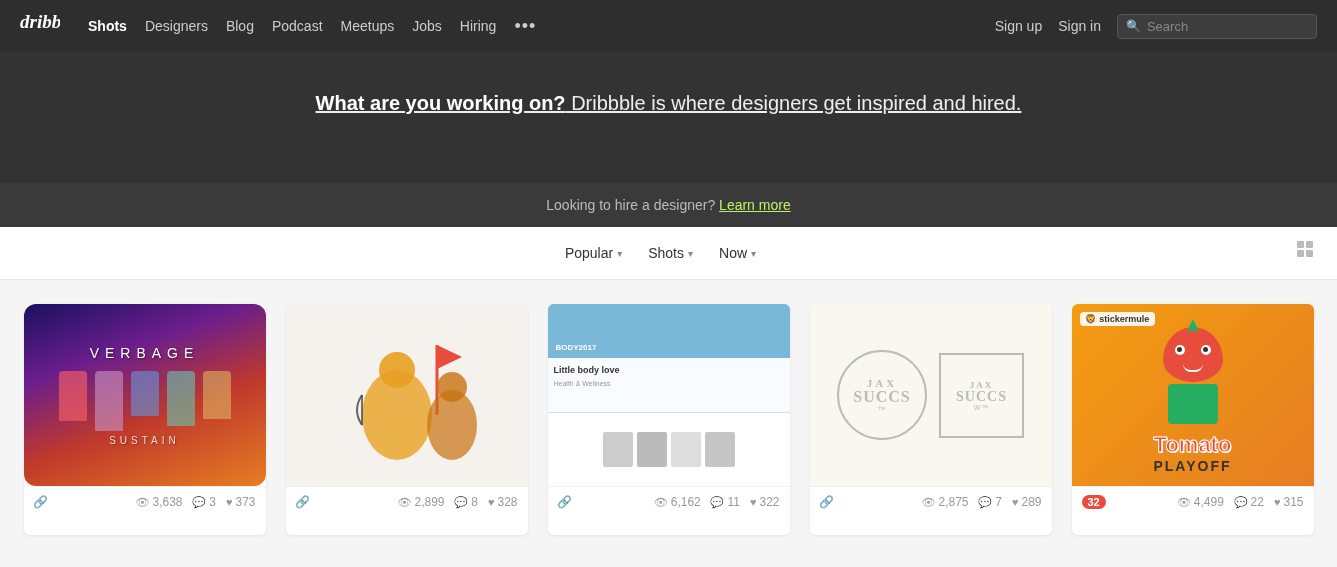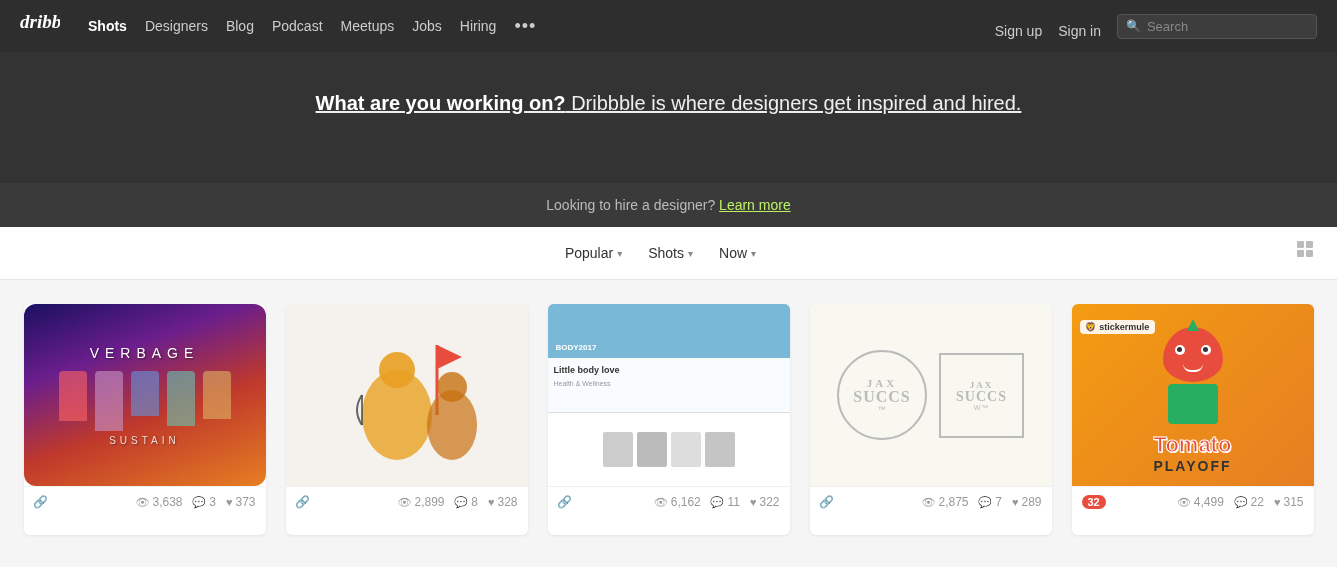--- a/index.html
+++ b/index.html
@@ -26,21 +26,21 @@
     }
     .nav-links { display: flex; align-items: center; gap: 18px; flex: 1; }
     .nav-link {
       color: #ccc;
       text-decoration: none;
       font-size: 14px;
       cursor: pointer;
     }
     .nav-link.active { color: #fff; font-weight: 600; }
     .nav-more { color: #ccc; font-size: 18px; cursor: pointer; letter-spacing: 1px; }
-    .navbar-right { display: flex; align-items: flex-end; gap: 16px; margin-left: auto; }
+    .navbar-right { display: flex; align-items: center; gap: 16px; margin-left: auto; }
     .nav-auth-link { color: #ccc; font-size: 14px; cursor: pointer; text-decoration: none; }
     .search-box {
       background: #3d3d3d;
       border: 1px solid #555;
       border-radius: 4px;
       display: flex;
       align-items: center;
       padding: 4px 8px;
       gap: 6px;
       width: 200px;
@@ -435,21 +435,21 @@
     <div class="shot-author">
       
       
     </div>
   </div>
 
   <div class="shot-card">
     <div class="shot-thumb">
       <div class="sticker-art" style="width:100%;height:100%;background:linear-gradient(135deg,#f39c12,#e67e22);display:flex;flex-direction:column;align-items:center;justify-content:center;position:relative;">
 
-        <div style="position:absolute;top:16px;left:8px;background:rgba(255,255,255,0.9);border-radius:4px;padding:2px 6px;font-size:9px;color:#333;font-weight:600;">🦁 stickermule</div>
+        <div style="position:absolute;top:8px;left:8px;background:rgba(255,255,255,0.9);border-radius:4px;padding:2px 6px;font-size:9px;color:#333;font-weight:600;">🦁 stickermule</div>
 
         <div style="display:flex;flex-direction:column;align-items:center;margin-top:10px;">
 
           <div style="width:60px;height:55px;background:#e74c3c;border-radius:50% 50% 50% 50% / 60% 60% 40% 40%;position:relative;display:flex;align-items:center;justify-content:center;">
 
             <div style="position:absolute;top:18px;left:12px;width:10px;height:10px;background:#fff;border-radius:50%;display:flex;align-items:center;justify-content:center;">
               <div style="width:5px;height:5px;background:#333;border-radius:50%;"></div>
             </div>
             <div style="position:absolute;top:18px;right:12px;width:10px;height:10px;background:#fff;border-radius:50%;display:flex;align-items:center;justify-content:center;">
               <div style="width:5px;height:5px;background:#333;border-radius:50%;"></div>

